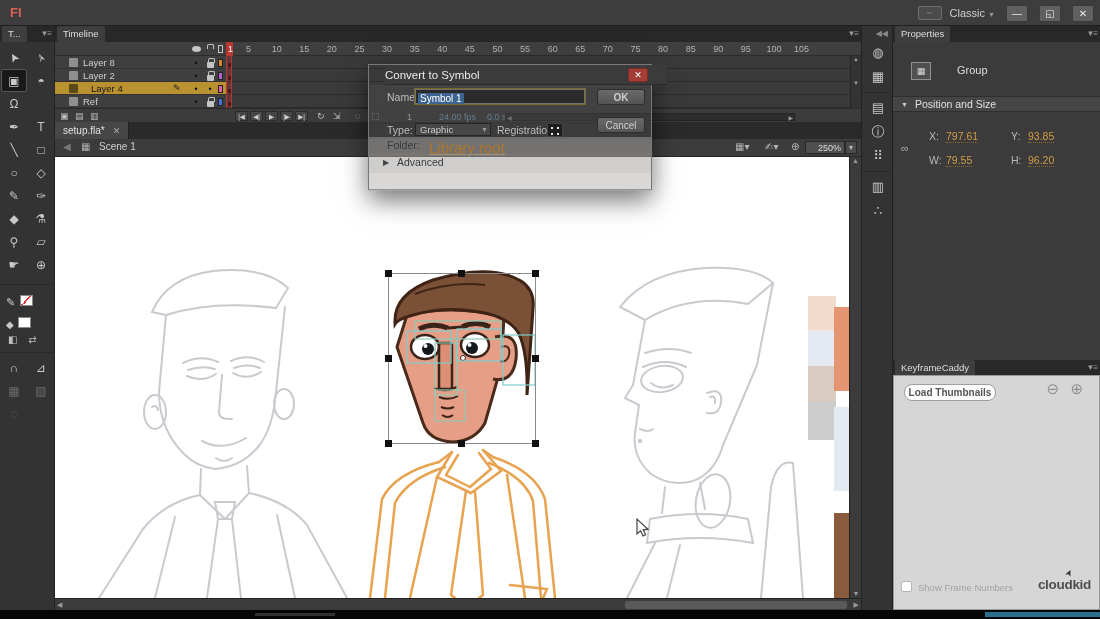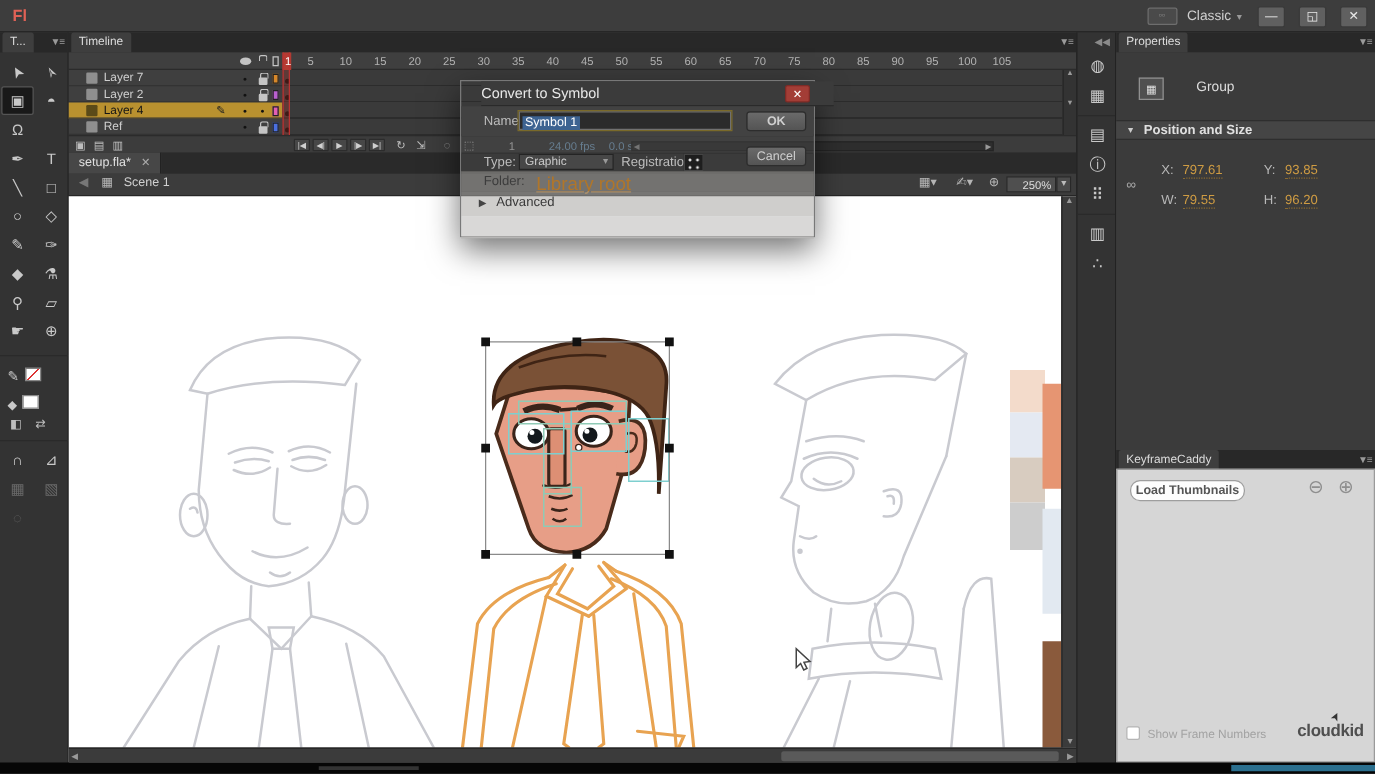--- a/index.html
+++ b/index.html
@@ -33,21 +33,21 @@
   .lockicon{width:7px;height:6px;background:#c4c4c4;border-radius:1px;position:relative;}
   .lockicon::before{content:"";position:absolute;left:1px;top:-4px;width:5px;height:4px;border:1px solid #c4c4c4;border-bottom:none;border-radius:2px 2px 0 0;}
   .outlineicon{width:5px;height:8px;border:1px solid #c4c4c4;}
   .rlabel{position:absolute;top:2px;font-size:9px;color:#b2b2b2;transform:translateX(-40%);}
   .rlabel.first{color:#fff;transform:none;z-index:3;}
   #tl-frames{position:absolute;left:171px;top:30px;width:624px;height:52px;
      background:repeating-linear-gradient(180deg,#3a3a3a 0 12px,#2c2c2c 12px 13px),
                 repeating-linear-gradient(90deg,#3c3c3c 0 26.6px,#2e2e2e 26.6px 27.6px);}
   #tl-names{position:absolute;left:0;top:30px;width:171px;height:52px;background:#3f3f3f;}
   .lrow{position:relative;width:171px;height:13px;border-bottom:1px solid #333;color:#cfcfcf;font-size:9.5px;display:flex;align-items:center;}
-  .lrow.sel{background:#b9912f;color:#151515;}
+  .lrow.sel{background:#b9912f;color:#151515;gap:8px;}
   .lpage{width:9px;height:9px;background:#8f8f8f;margin:0 5px 0 14px;border-radius:1px;}
   .lrow.sel .lpage{background:#5a4a18;}
   .lcol{position:absolute;top:2px;width:10px;text-align:center;font-size:8px;color:#c9c9c9;}
   .ldot{color:#111;font-size:9px;}
   .lout{position:absolute;top:2.5px;width:5px;height:8px;border:1px solid #222;}
   .kdot{position:absolute;width:4px;height:4px;border-radius:50%;background:#0d0d0d;}
   #playhead-line{position:absolute;left:171px;top:16px;width:6px;height:66px;background:rgba(190,60,50,.28);border-left:1px solid #b33;border-right:1px solid #b33;z-index:2;}
   #playhead-box{position:absolute;left:171px;top:16px;width:7px;height:14px;background:#b23a32;z-index:2;}
   #tl-vscroll{position:absolute;right:0;top:30px;width:11px;height:52px;background:#333;border-left:1px solid #262626;color:#9a9a9a;font-size:6px;text-align:center;}
   #tl-botbar{position:absolute;left:0;top:82px;width:806px;height:14px;background:#3c3c3c;border-top:1px solid #2b2b2b;}
@@ -91,21 +91,21 @@
   
   #dock{left:861px;top:26px;width:32px;height:584px;background:#333;border-left:1px solid #222;border-right:1px solid #222;}
   .dockicon{width:32px;height:24px;color:#c9c9c9;font-size:13px;text-align:center;line-height:24px;}
   .docksep{width:100%;height:4px;border-bottom:1px solid #2a2a2a;margin-bottom:3px;}
   #props{left:893px;top:26px;width:207px;height:334px;background:#3b3b3b;}
   #props-body{position:absolute;left:0;top:16px;width:100%;height:318px;background:#3b3b3b;}
   #grp-icon{position:absolute;left:18px;top:20px;width:20px;height:18px;background:#505050;border:1px solid #909090;color:#ddd;font-size:9px;text-align:center;line-height:17px;}
   #grp-label{position:absolute;left:64px;top:22px;color:#ddd;font-size:11px;}
   #sec-pos{position:absolute;left:0;top:54px;width:207px;height:16px;background:#454545;border-top:1px solid #2e2e2e;border-bottom:1px solid #2e2e2e;}
   #sec-pos .tri{position:absolute;left:8px;top:4px;color:#ccc;font-size:7px;}
-  #sec-pos .t{position:absolute;left:22px;top:1px;color:#e0e0e0;font-size:10.5px;font-weight:bold;}
+  #sec-pos .t{position:absolute;left:22px;top:1px;color:#e0e0e0;font-size:10.5px;font-weight:normal;}
   .plabel{position:absolute;color:#b8b8b8;font-size:10.5px;}
   .pval{position:absolute;color:#cf9c43;font-size:10.5px;border-bottom:1px dotted #8a6a30;}
   #linkicon{position:absolute;left:8px;top:100px;color:#aaa;font-size:11px;}
   #caddy{left:893px;top:360px;width:207px;height:250px;background:#3b3b3b;}
   #caddy-body{position:absolute;left:0;top:15px;width:207px;height:235px;background:#d6d6d6;border:1px solid #9a9a9a;}
   #load-btn{position:absolute;left:10px;top:8px;width:92px;height:17px;background:#fdfdfd;border:1px solid #9e9e9e;border-radius:8px;color:#555;font-size:10px;font-weight:bold;text-align:center;line-height:16px;}
   .zoomglyph{position:absolute;top:4px;color:#8f8f8f;font-size:15px;}
   #chk{position:absolute;left:7px;top:205px;width:11px;height:11px;background:#fff;border:1px solid #b5b5b5;border-radius:2px;}
   #chk-label{position:absolute;left:24px;top:206px;color:#a2a2a2;font-size:9.5px;}
   #brand{position:absolute;right:8px;top:201px;color:#4f4f4f;font-size:13.5px;font-weight:bold;letter-spacing:-.3px;}
@@ -229,21 +229,21 @@
     </div>
     <div id="tl-header">
       <span class="colicon eyeicon" style="left:137px;"></span>
       <span class="colicon lockicon" style="left:151px;top:6px;"></span>
       <span class="colicon outlineicon" style="left:163px;top:3px;"></span>
       <span id="ruler"><span class="rlabel first" style="left: 173px;">1</span><span class="rlabel" style="left: 193.08px;">5</span><span class="rlabel" style="left: 220.68px;">10</span><span class="rlabel" style="left: 248.28px;">15</span><span class="rlabel" style="left: 275.88px;">20</span><span class="rlabel" style="left: 303.48px;">25</span><span class="rlabel" style="left: 331.08px;">30</span><span class="rlabel" style="left: 358.68px;">35</span><span class="rlabel" style="left: 386.28px;">40</span><span class="rlabel" style="left: 413.88px;">45</span><span class="rlabel" style="left: 441.48px;">50</span><span class="rlabel" style="left: 469.08px;">55</span><span class="rlabel" style="left: 496.68px;">60</span><span class="rlabel" style="left: 524.28px;">65</span><span class="rlabel" style="left: 551.88px;">70</span><span class="rlabel" style="left: 579.48px;">75</span><span class="rlabel" style="left: 607.08px;">80</span><span class="rlabel" style="left: 634.68px;">85</span><span class="rlabel" style="left: 662.28px;">90</span><span class="rlabel" style="left: 689.88px;">95</span><span class="rlabel" style="left: 717.48px;">100</span><span class="rlabel" style="left: 745.08px;">105</span></span>
     </div>
     <div id="tl-names">
         <div class="lrow">
           <span class="lpage"></span>
-          <span>Layer 7</span>
+          <span>Layer 8</span>
           <span class="lcol" style="left: 136px;"><span class="ldot">•</span></span>
           <span class="lcol" style="left: 150px;"><span class="lockicon" style="display: inline-block; margin-top: 4px;"></span></span>
           <span class="lout" style="left: 163px; background: rgb(216, 136, 42);"></span>
         </div>
         <div class="lrow">
           <span class="lpage"></span>
           <span>Layer 2</span>
           <span class="lcol" style="left: 136px;"><span class="ldot">•</span></span>
           <span class="lcol" style="left: 150px;"><span class="lockicon" style="display: inline-block; margin-top: 4px;"></span></span>
           <span class="lout" style="left: 163px; background: rgb(185, 95, 208);"></span>

